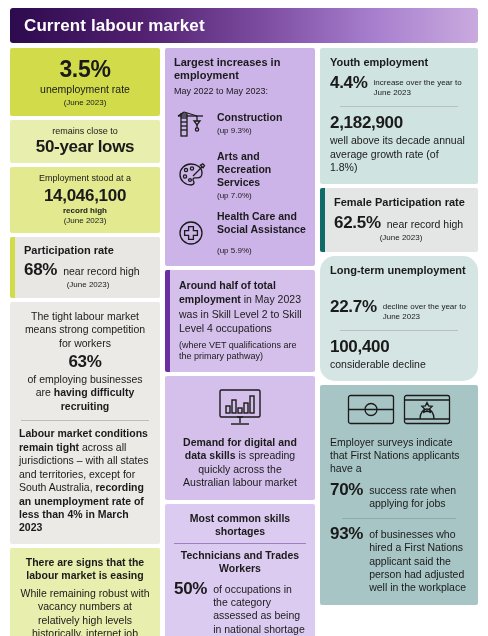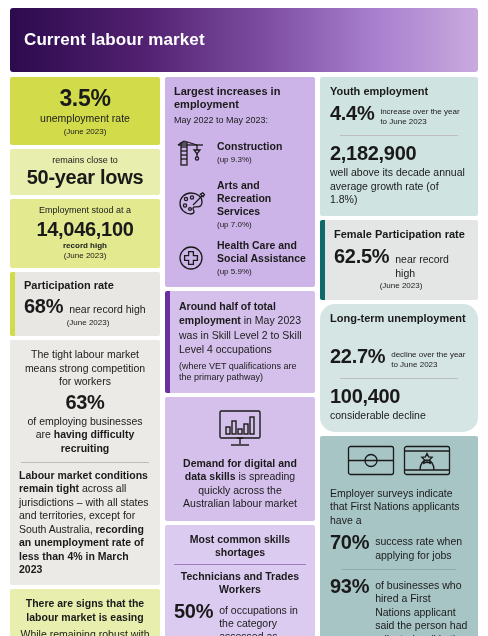--- a/index.html
+++ b/index.html
@@ -8,21 +8,21 @@
     background: #ffffff;
     font-family: "Liberation Sans", sans-serif;
     color: #1a1a1a;
     overflow: hidden;
   }
   .page { position: relative; width: 488px; height: 636px; padding: 0; }
 
   
   .header {
     margin: 8px 10px 0 10px;
-    height: 64px;
+    height: 35px;
     border-radius: 3px;
     background: linear-gradient(90deg, #2d0a4e 0%, #51206f 28%, #7e4ea3 55%, #a87fce 78%, #c9aade 100%);
     display: flex; align-items: center;
   }
   .header-title {
     color: #ffffff;
     font-size: 17px;
     font-weight: bold;
     letter-spacing: 0.1px;
     padding-left: 14px;
@@ -55,21 +55,21 @@
   .teal-pale2   { background: #d5e5e3; }
   .grey-teal    { background: #e3e6e5; }
   .teal-mid     { background: #a8c5c6; }
 
   .accent-lime  { border-left: 5px solid #d2dc4a; }
   .accent-purple{ border-left: 5px solid #6b2fa0; }
   .accent-teal  { border-left: 5px solid #0f6a69; }
 
   
   .big       { font-size: 23px; font-weight: bold; line-height: 1.05; letter-spacing: -0.3px; }
-  .big-lg    { font-size: 20px; font-weight: bold; line-height: 1.05; letter-spacing: -0.3px; }
+  .big-lg    { font-size: 17px; font-weight: bold; line-height: 1.05; letter-spacing: -0.3px; }
   .lbl       { font-size: 10.5px; line-height: 1.28; }
   .lbl-b     { font-size: 10.5px; line-height: 1.28; font-weight: bold; }
   .tiny      { font-size: 8px; line-height: 1.25; }
   .tiny-b    { font-size: 8px; line-height: 1.25; font-weight: bold; }
   .sml       { font-size: 9px; line-height: 1.3; }
   .center    { text-align: center; }
   .head-b    { font-size: 11px; font-weight: bold; line-height: 1.22; }
 
   .row { display: flex; align-items: flex-start; gap: 6px; }
   .row-base { display: flex; align-items: baseline; gap: 6px; }
@@ -191,21 +191,21 @@
 
         <div class="icon-row">
           <div class="icon-box">
             <svg width="32" height="32" viewBox="0 0 32 32" fill="none" stroke="#1a1a1a" stroke-width="1.3">
               <circle cx="16" cy="16" r="11"></circle>
               <path d="M13.6 9.6h4.8v4h4v4.8h-4v4h-4.8v-4h-4v-4.8h4z"></path>
             </svg>
           </div>
           <div>
             <div class="lbl-b">Health Care and Social Assistance</div>
-            <div class="tiny" style="margin-top:1px;">(up 5.9%)</div>
+            <div class="tiny" style="margin-top:9px;">(up 5.9%)</div>
           </div>
         </div>
       </div>
 
       <div class="card purple-soft accent-purple" style="padding:8px 9px 9px 9px;">
         <div class="lbl" style="line-height:1.38;">
           <span class="lbl-b">Around half of total employment</span><span> in May 2023 was in Skill Level 2 to Skill Level 4 occupations</span>
         </div>
         <div class="sml" style="margin-top:4px;">(where VET qualifications are the primary pathway)</div>
       </div>

